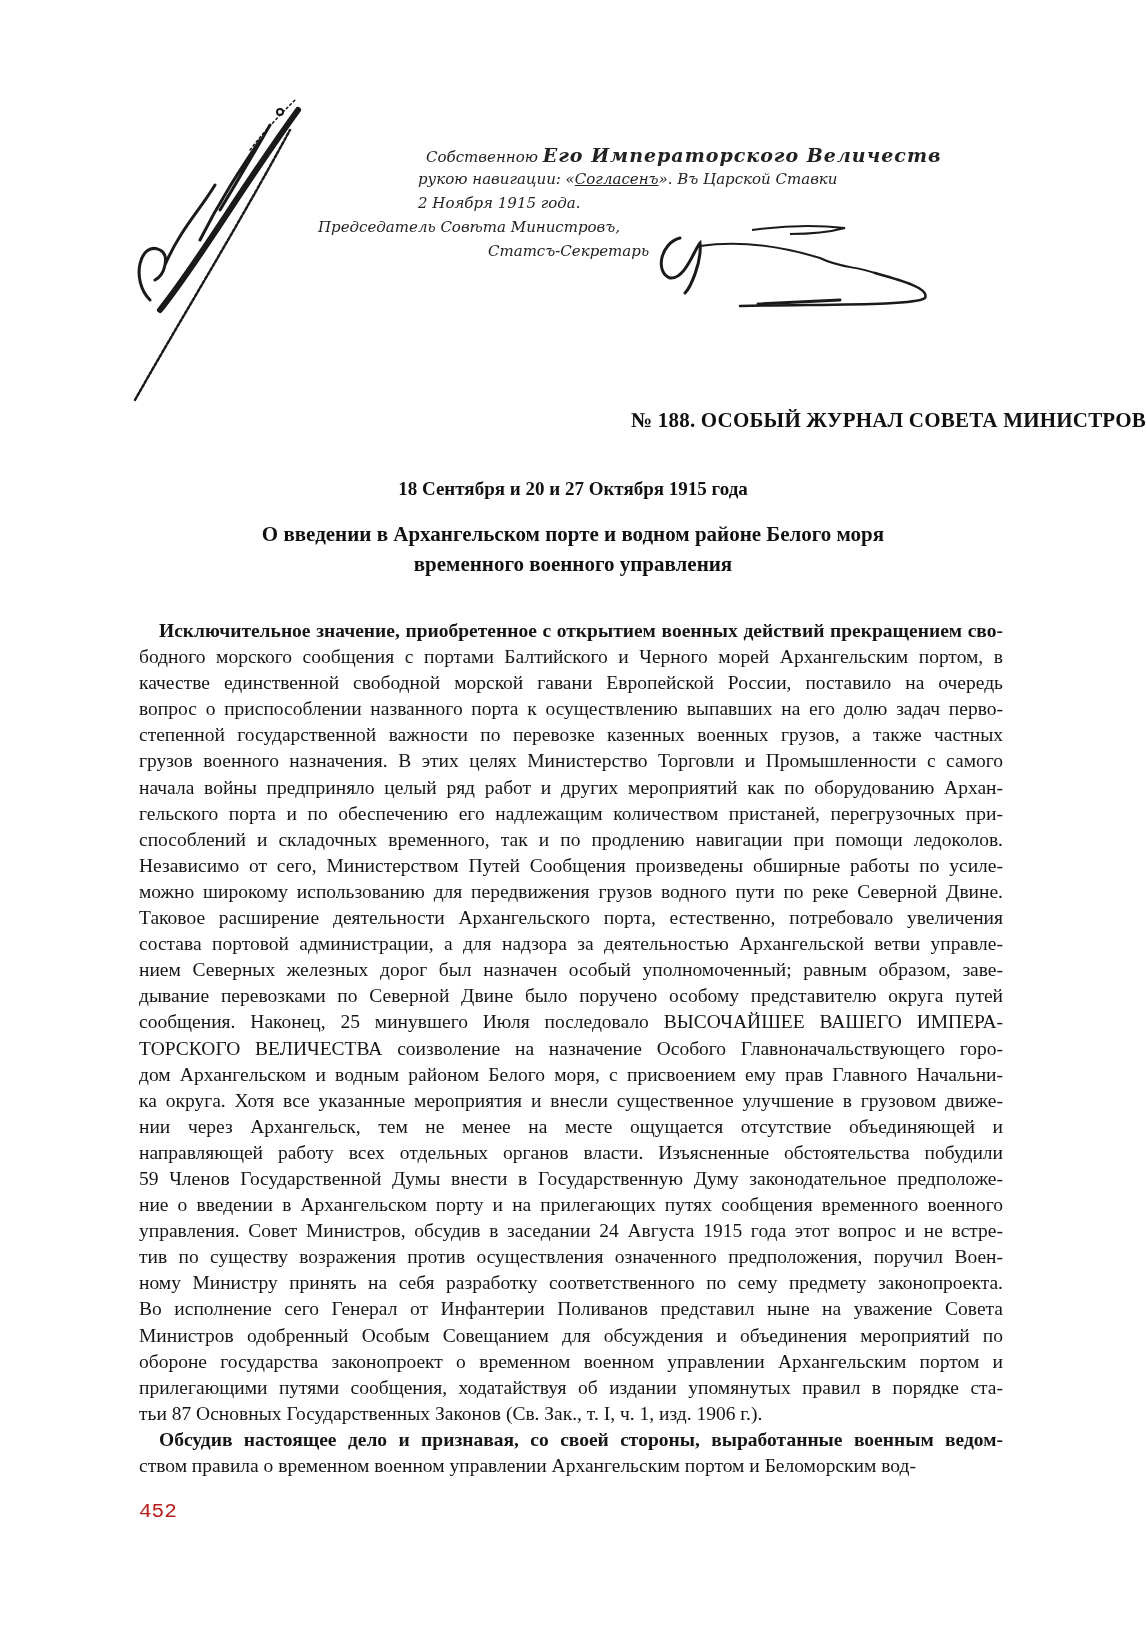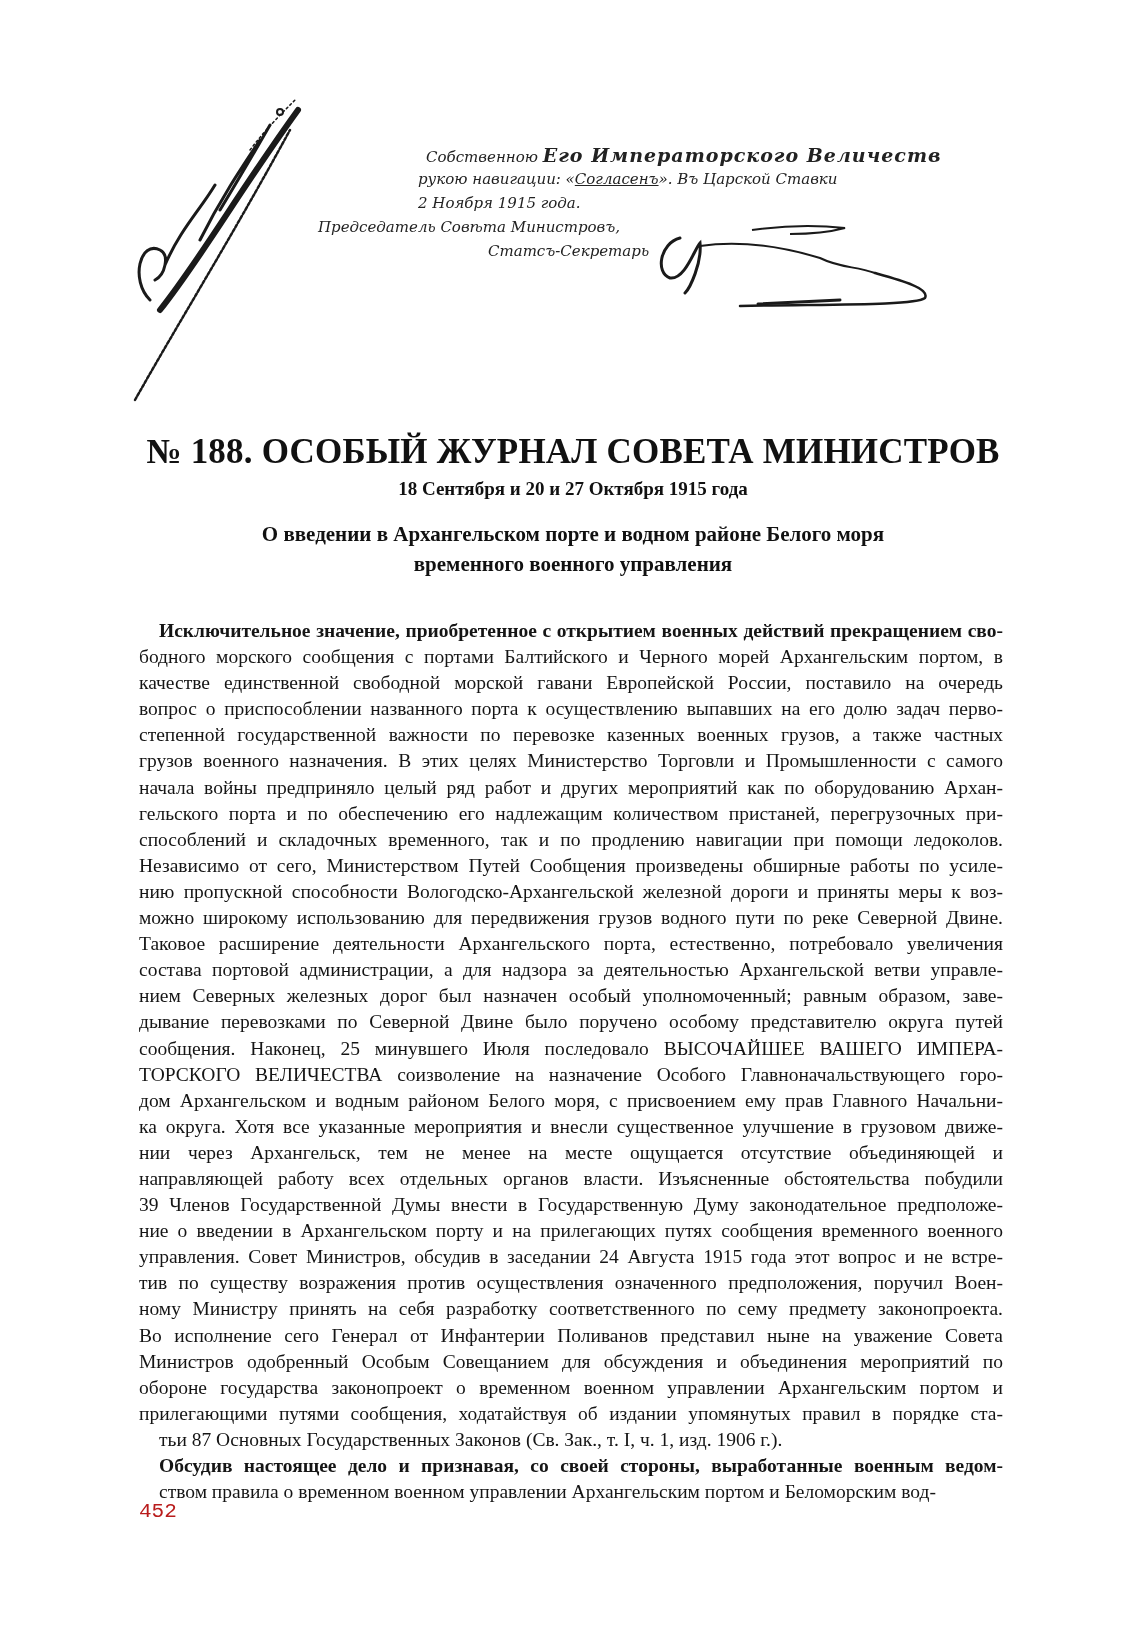--- a/index.html
+++ b/index.html
@@ -16,30 +16,30 @@
     .handnote .l2 { left: 0; top: 24px; }
     .handnote .l2 .u { text-decoration: underline; }
     .handnote .l3 { left: 0; top: 48px; }
     .handnote .l4 { left: -100px; top: 72px; }
     .handnote .l5 { left: 70px; top: 96px; }
     .signature { position: absolute; left: 640px; top: 218px; width: 300px; height: 90px; }
 
     
     .heading { position: absolute; left: 0; width: 1146px; text-align: center;
       font-family: "Liberation Serif", serif; font-weight: bold; color: #111; }
-    .h-title { top: 432px; font-size: 35px; letter-spacing: 0.2px; }
+    .h-title { top: 408px; font-size: 21px; letter-spacing: 0.2px; text-align: right; }
     .h-date { top: 478px; font-size: 19px; }
     .h-sub1 { top: 522px; font-size: 21px; }
     .h-sub2 { top: 552px; font-size: 21px; text-align: center; }
 
     
     .body-text { position: absolute; left: 139px; top: 618px; width: 864px;
       font-family: "Liberation Serif", serif; font-size: 19.5px; line-height: 26.1px; color: #151515; }
     .line { display: block; white-space: nowrap; text-align: justify; text-align-last: justify; height: 26.1px; overflow: visible; }
-    .line.last { text-align-last: left; margin-left: 20px; }
+    .line.last { text-align-last: left; }
     .line.indent { padding-left: 20px; font-weight: bold; }
 
     .page-number { position: absolute; left: 139px; top: 1500px;
       font-family: Liberation Mono, monospace; font-size: 21px; color: #b91c1c; }
   </style>
 </head>
 <body>
 
 <div class="page">
 
@@ -89,33 +89,32 @@
         <span class="line indent">Исключительное значение, приобретенное с открытием военных действий прекращением сво-</span>
         <span class="line">бодного морского сообщения с портами Балтийского и Черного морей Архангельским портом, в</span>
         <span class="line">качестве единственной свободной морской гавани Европейской России, поставило на очередь</span>
         <span class="line">вопрос о приспособлении названного порта к осуществлению выпавших на его долю задач перво-</span>
         <span class="line">степенной государственной важности по перевозке казенных военных грузов, а также частных</span>
         <span class="line">грузов военного назначения. В этих целях Министерство Торговли и Промышленности с самого</span>
         <span class="line">начала войны предприняло целый ряд работ и других мероприятий как по оборудованию Архан-</span>
         <span class="line">гельского порта и по обеспечению его надлежащим количеством пристаней, перегрузочных при-</span>
         <span class="line">способлений и складочных временного, так и по продлению навигации при помощи ледоколов.</span>
         <span class="line">Независимо от сего, Министерством Путей Сообщения произведены обширные работы по усиле-</span>
-        <span class="line">нию пропускной способности Вологодско-Архангельской железной дороги и приняты меры к воз-</span>
         <span class="line">можно широкому использованию для передвижения грузов водного пути по реке Северной Двине.</span>
         <span class="line">Таковое расширение деятельности Архангельского порта, естественно, потребовало увеличения</span>
         <span class="line">состава портовой администрации, а для надзора за деятельностью Архангельской ветви управле-</span>
         <span class="line">нием Северных железных дорог был назначен особый уполномоченный; равным образом, заве-</span>
         <span class="line">дывание перевозками по Северной Двине было поручено особому представителю округа путей</span>
         <span class="line">сообщения. Наконец, 25 минувшего Июля последовало ВЫСОЧАЙШЕЕ ВАШЕГО ИМПЕРА-</span>
         <span class="line">ТОРСКОГО ВЕЛИЧЕСТВА соизволение на назначение Особого Главноначальствующего горо-</span>
         <span class="line">дом Архангельском и водным районом Белого моря, с присвоением ему прав Главного Начальни-</span>
         <span class="line">ка округа. Хотя все указанные мероприятия и внесли существенное улучшение в грузовом движе-</span>
         <span class="line">нии через Архангельск, тем не менее на месте ощущается отсутствие объединяющей и</span>
         <span class="line">направляющей работу всех отдельных органов власти. Изъясненные обстоятельства побудили</span>
-        <span class="line">39 Членов Государственной Думы внести в Государственную Думу законодательное предположе-</span>
+        <span class="line">59 Членов Государственной Думы внести в Государственную Думу законодательное предположе-</span>
         <span class="line">ние о введении в Архангельском порту и на прилегающих путях сообщения временного военного</span>
         <span class="line">управления. Совет Министров, обсудив в заседании 24 Августа 1915 года этот вопрос и не встре-</span>
         <span class="line">тив по существу возражения против осуществления означенного предположения, поручил Воен-</span>
         <span class="line">ному Министру принять на себя разработку соответственного по сему предмету законопроекта.</span>
         <span class="line">Во исполнение сего Генерал от Инфантерии Поливанов представил ныне на уважение Совета</span>
         <span class="line">Министров одобренный Особым Совещанием для обсуждения и объединения мероприятий по</span>
         <span class="line">обороне государства законопроект о временном военном управлении Архангельским портом и</span>
         <span class="line">прилегающими путями сообщения, ходатайствуя об издании упомянутых правил в порядке ста-</span>
         <span class="line last">тьи 87 Основных Государственных Законов (Св. Зак., т. I, ч. 1, изд. 1906 г.).</span>
       </div>

